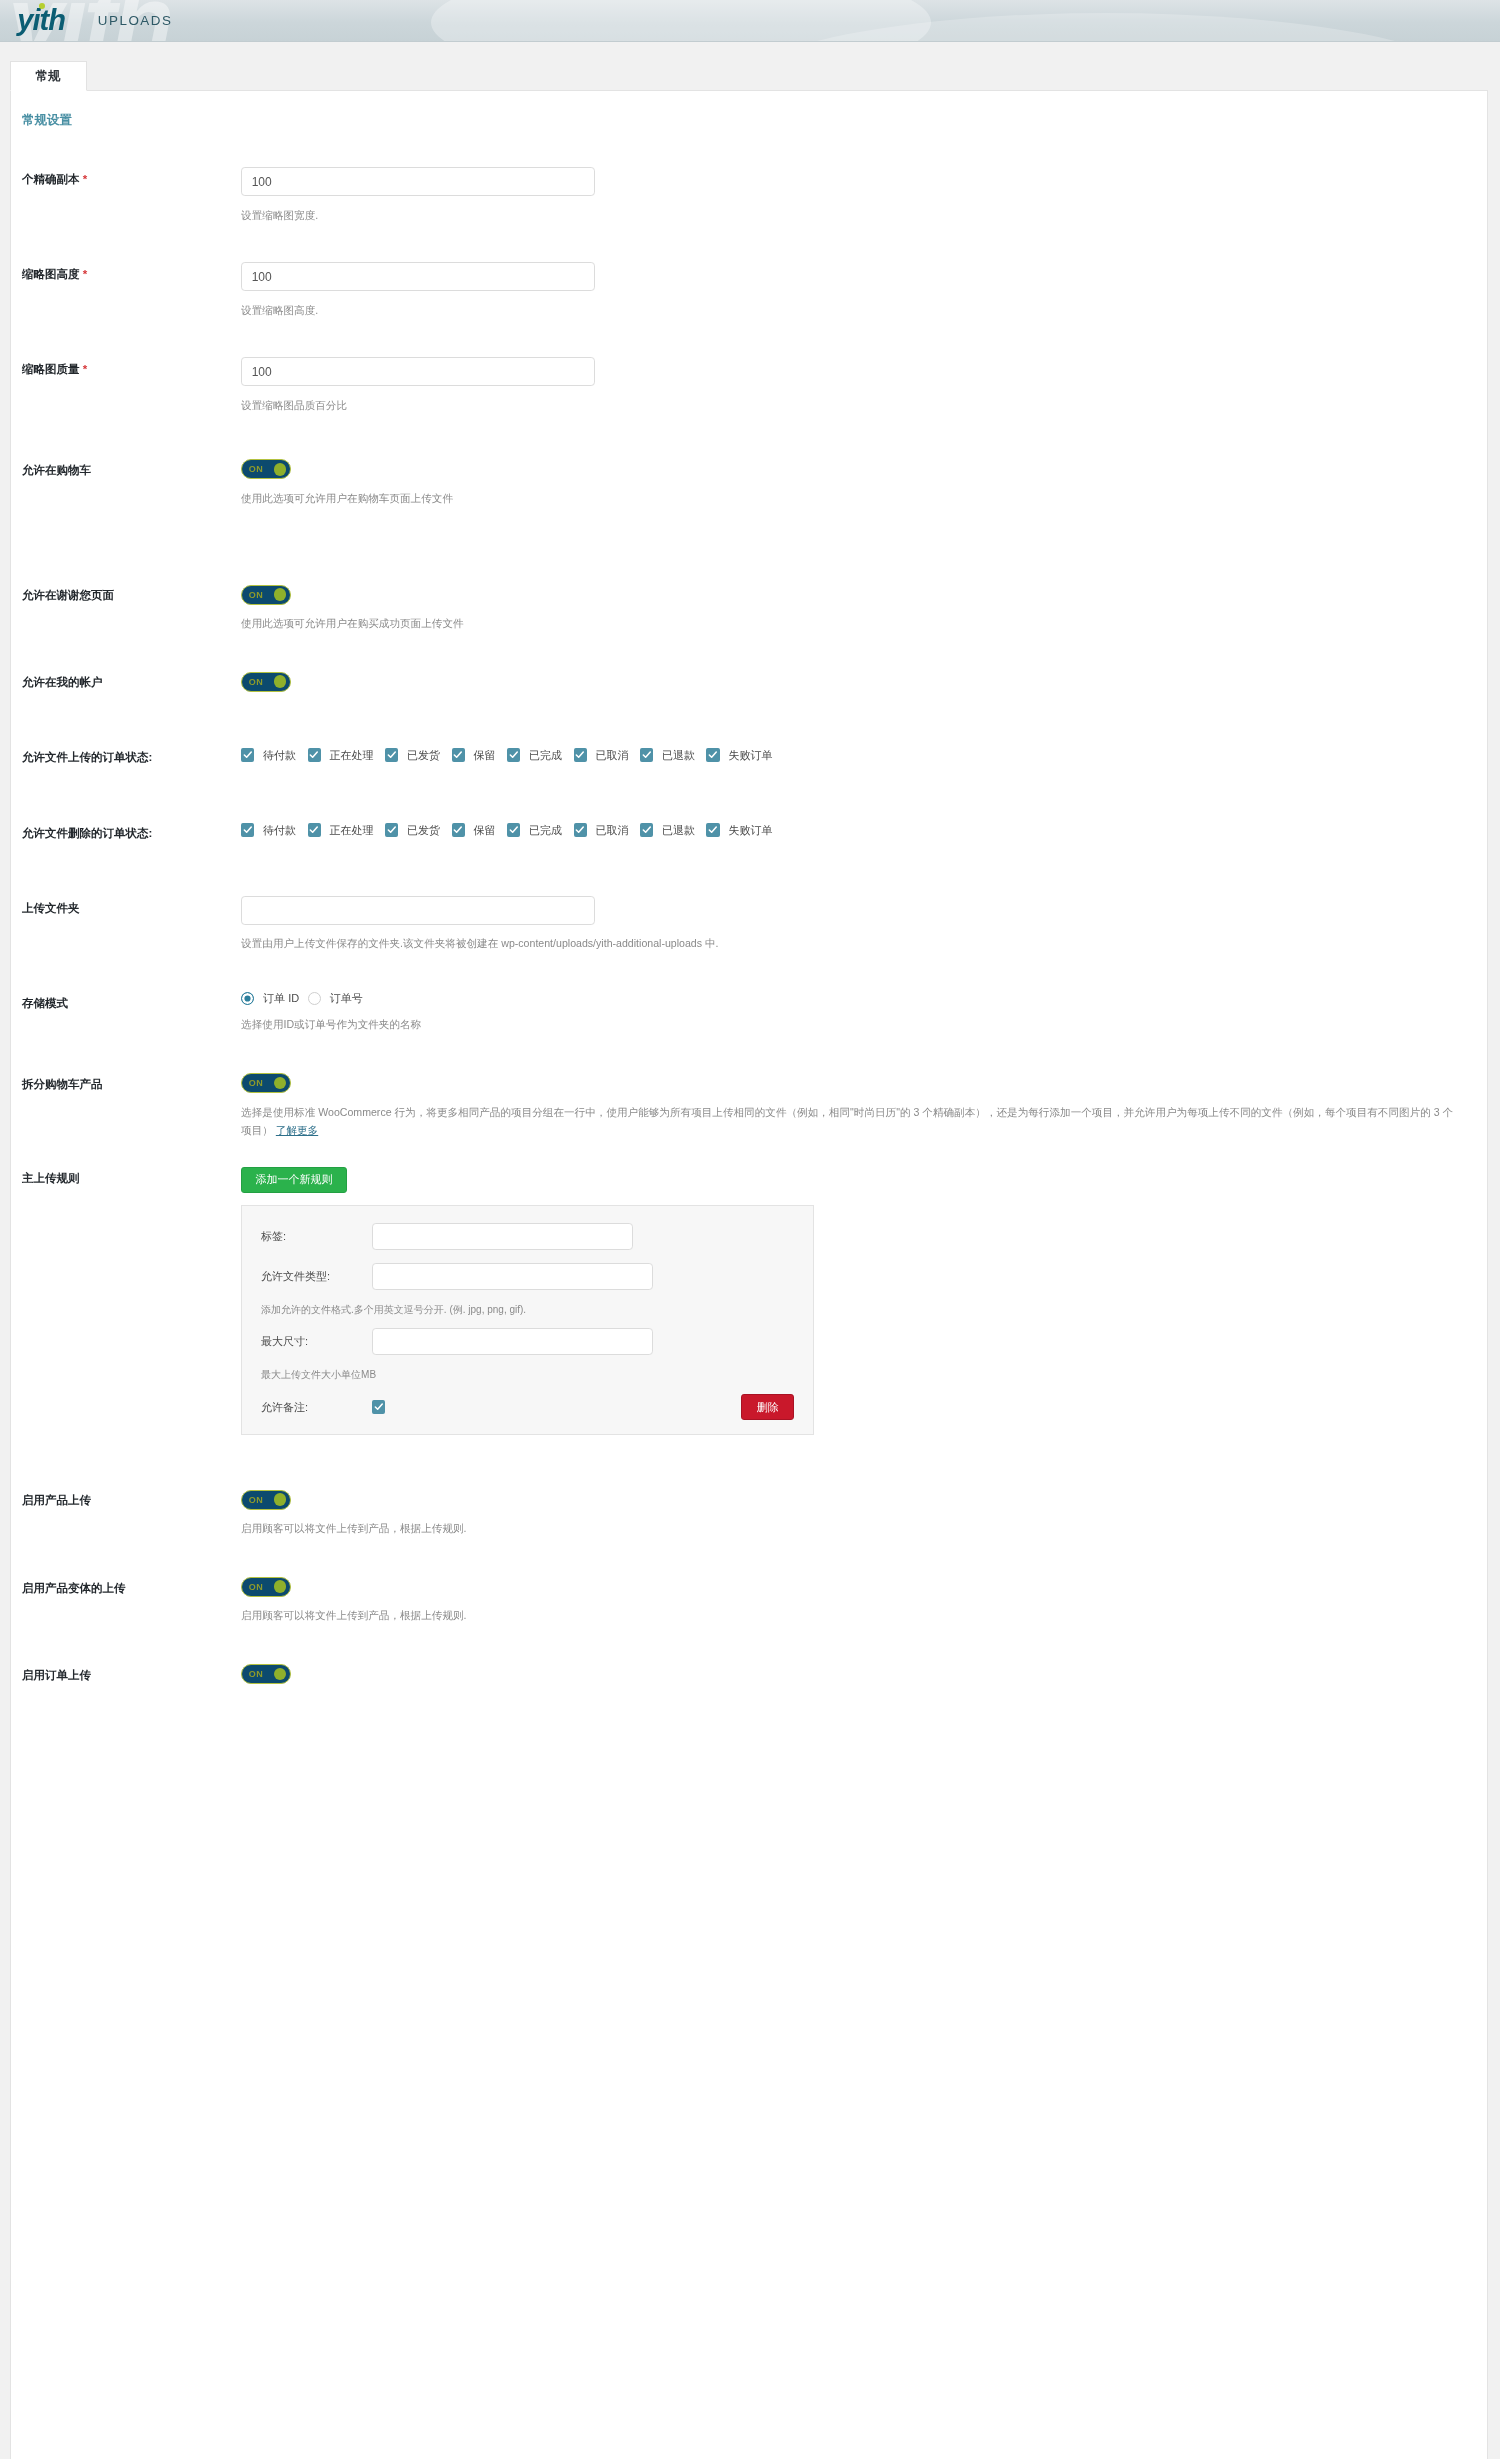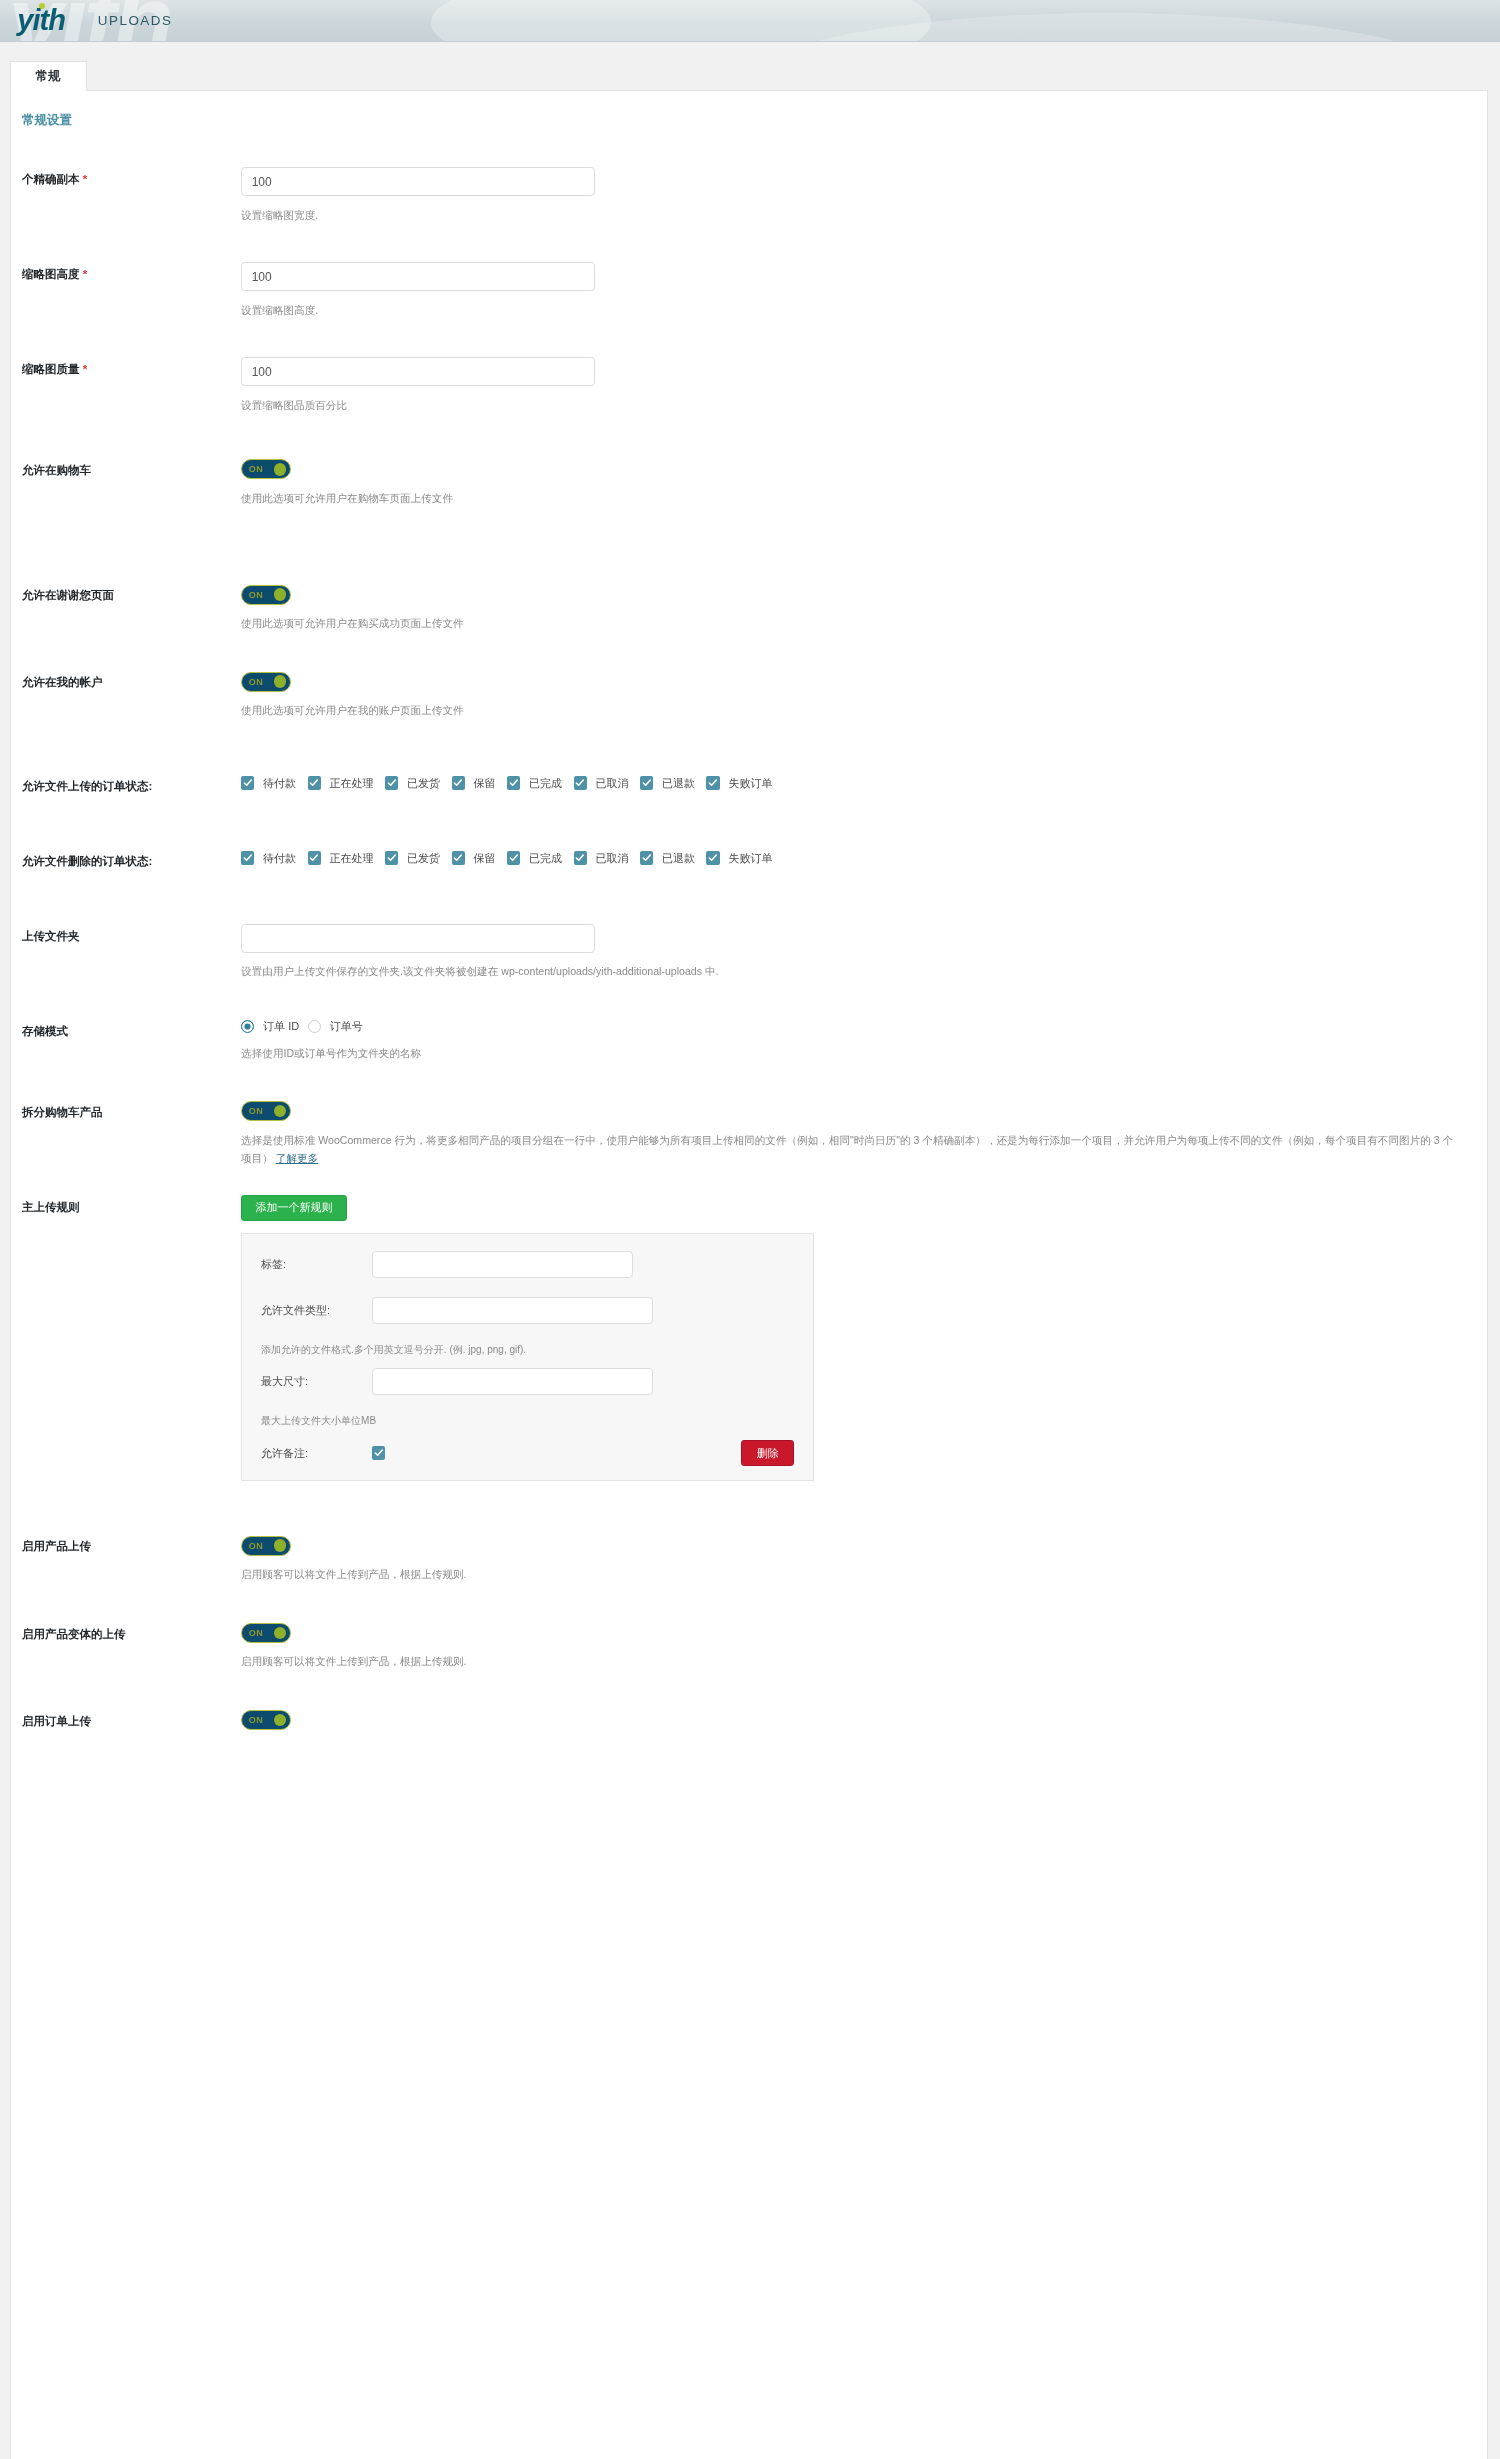--- a/index.html
+++ b/index.html
@@ -248,21 +248,21 @@
     cursor: pointer;
     line-height: 1;
   }
   .rule-box {
     margin-top: 11.5px;
     width: 573px;
     border: 1px solid #e3e3e3;
     background: #f7f7f7;
     padding: 17.3px 19px 13.4px 19px;
   }
-  .rule-line { display: flex; align-items: center; margin-bottom: 19px; }
+  .rule-line { display: flex; align-items: center; margin-bottom: 13px; }
   .rule-lbl {
     width: 111px; flex: 0 0 111px;
     font-size: 11px; color: #4a4a4a;
   }
   .rule-input {
     height: 27px;
     border: 1px solid #dcdcdc;
     border-radius: 3.8px;
     background: #fff;
     outline: none;
@@ -383,21 +383,20 @@
 
   <div class="sp-40"></div>
 
   <div class="row">
     <div class="row-label">允许在我的帐户</div>
     <div class="row-field">
       <div class="toggle">
         <span class="lbl">ON</span>
         <span class="knob"></span>
       </div>
-      <div class="desc">使用此选项可允许用户在我的账户页面上传文件</div>
     </div>
   </div>
 
   <div class="sp-56"></div>
 
   <div class="row">
     <div class="row-label">允许文件上传的订单状态:</div>
     <div class="row-field">
       <div class="chk-list">
         <div class="chk-item">

